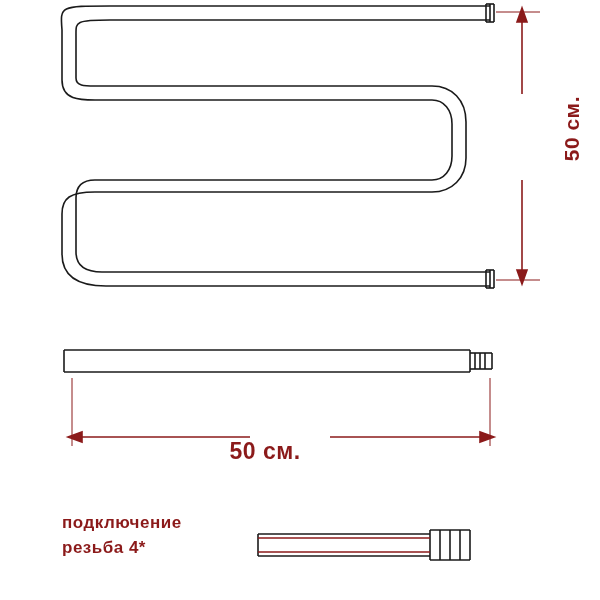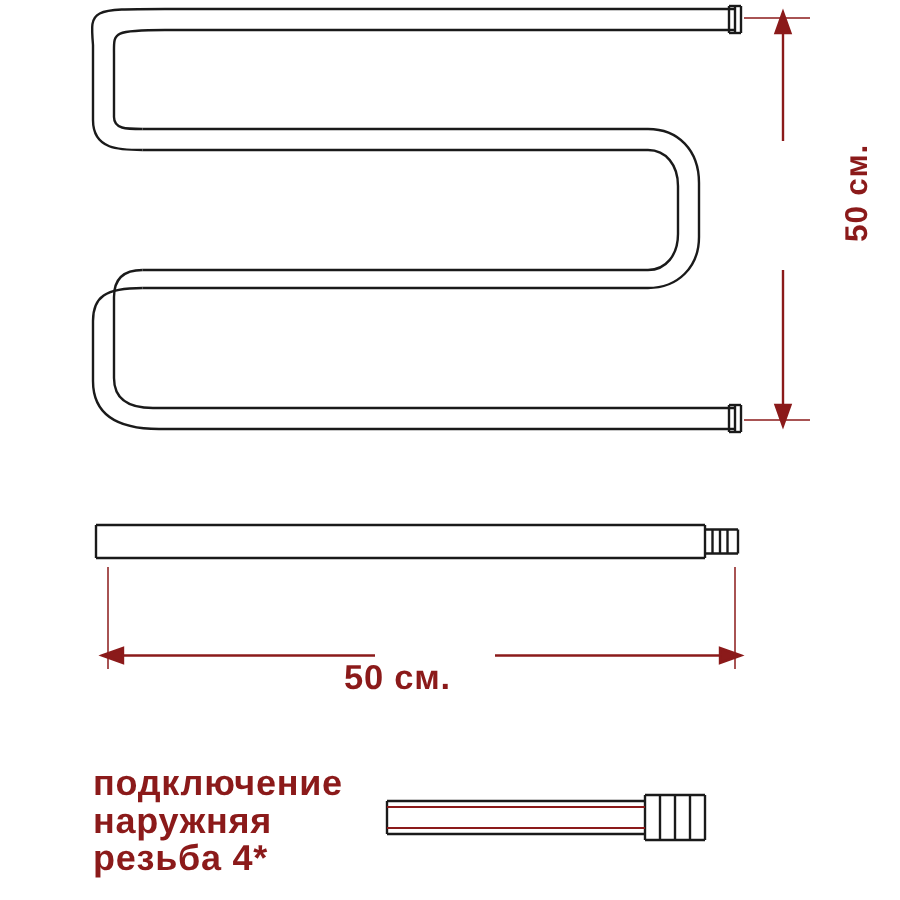--- a/index.html
+++ b/index.html
@@ -47,21 +47,21 @@
     left: 0;
     top: 438px;
     width: 530px;
     text-align: center;
     font-size: 23px;
   }
   #label-connection {
     left: 62px;
     top: 510px;
     width: 200px;
-    font-size: 24px;
+    font-size: 17px;
     line-height: 25px;
     font-weight: bold;
     color: #8b1a1a;
   }
   #label-connection div { white-space: nowrap; }
 </style>
 </head>
 <body>
 
 <div id="stage">
@@ -151,17 +151,16 @@
       <path d="M 258 538 L 430 538"></path>
       <path d="M 258 552 L 430 552"></path>
     </g>
   </svg>
 
   <div class="dim-label" id="label-height">50 см.</div>
   <div class="dim-label" id="label-width">50 см.</div>
 
   <div class="dim-label" id="label-connection">
     <div>подключение</div>
-    <div>наружняя</div>
     <div>резьба 4*</div>
   </div>
 
 </div>
 
 </body></html>

